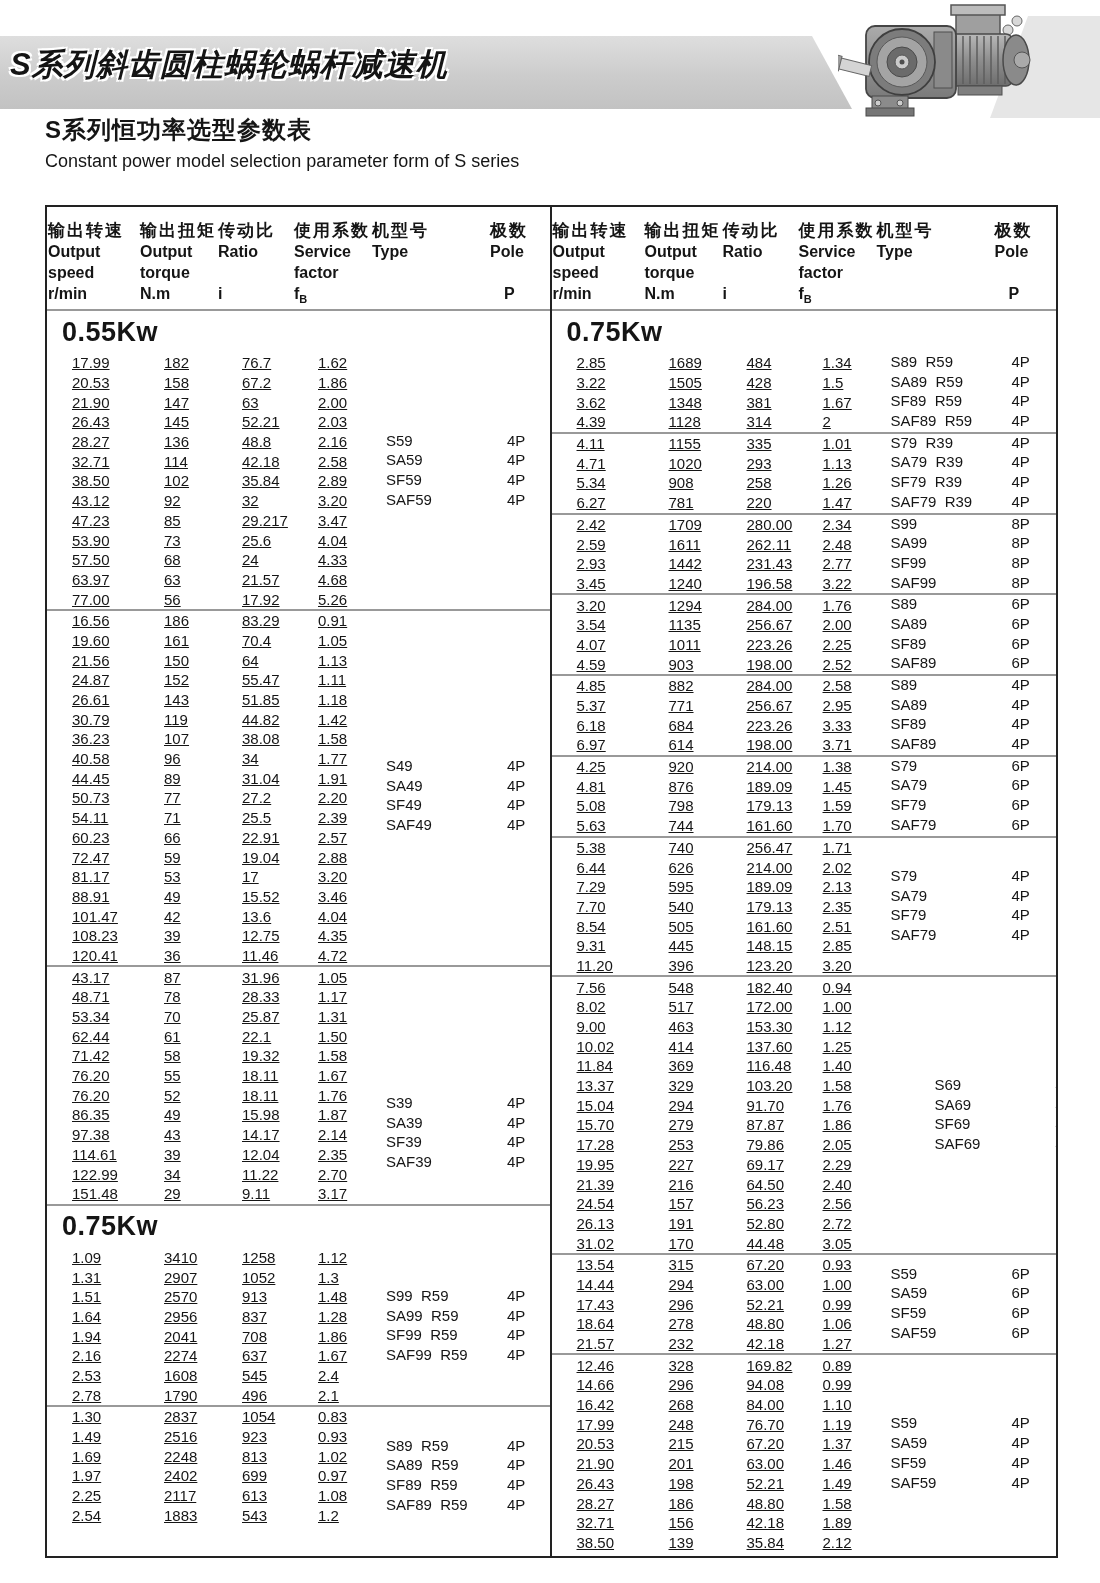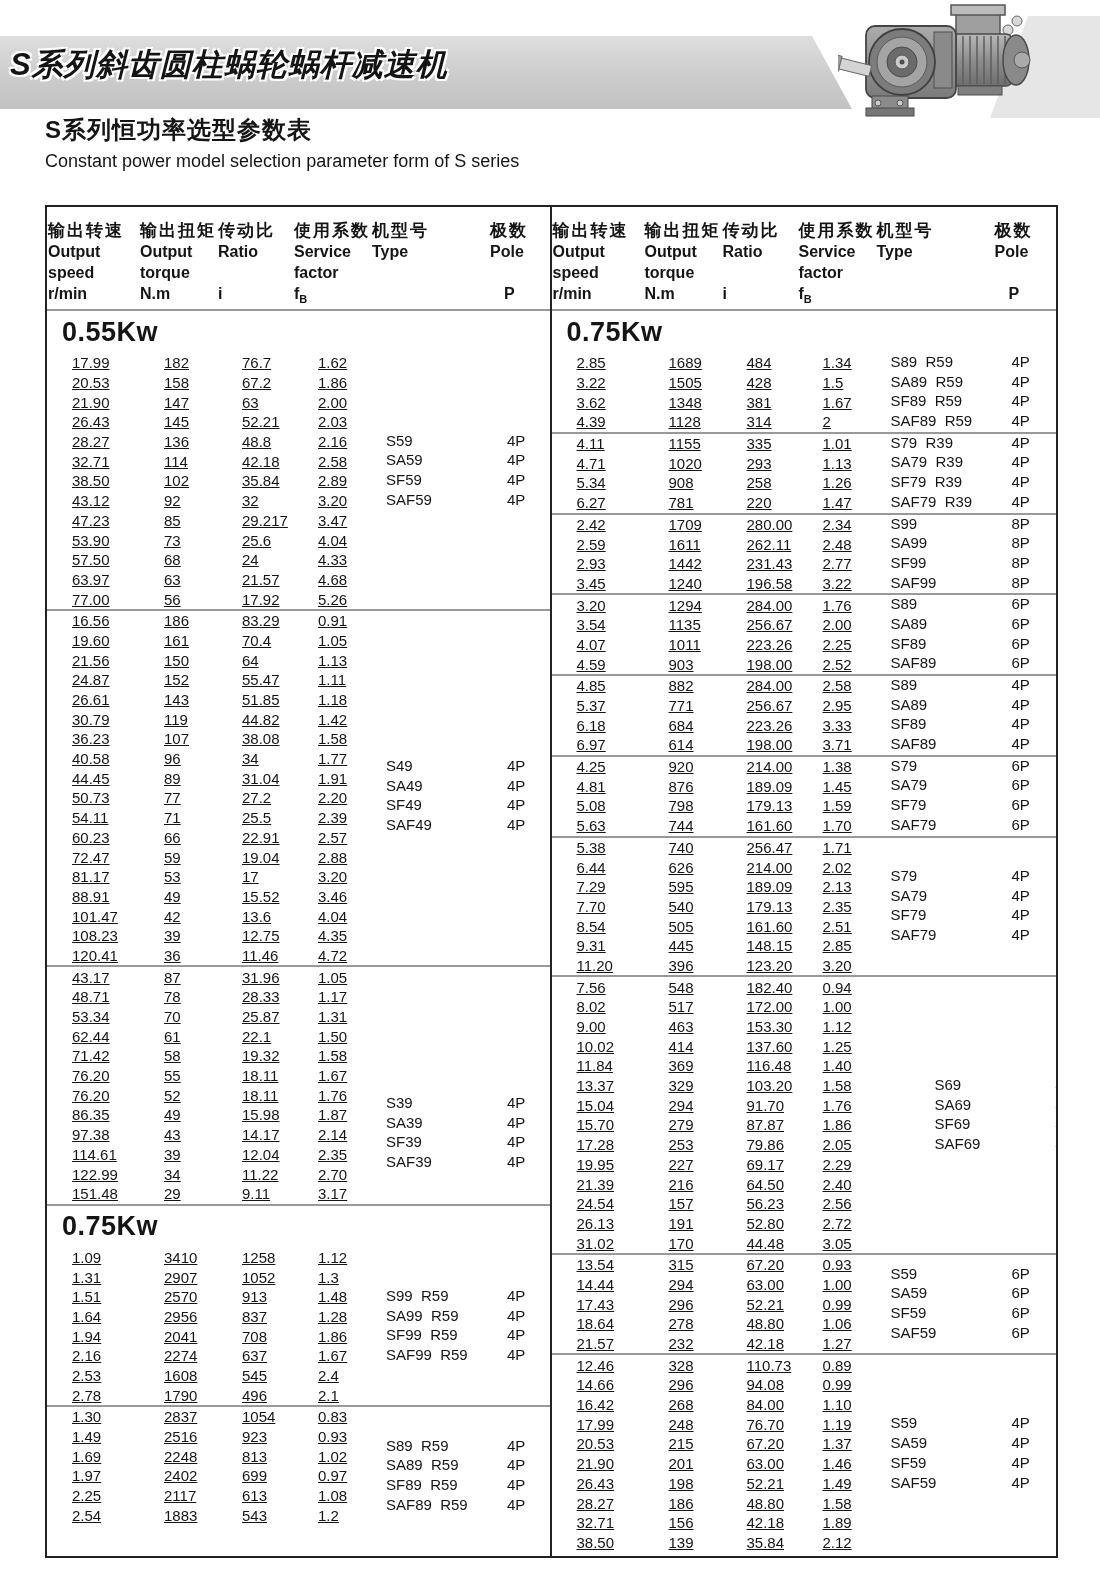--- a/index.html
+++ b/index.html
@@ -1108,21 +1108,21 @@
               <div class="trow">
                 <span class="tmodel">SAF59</span>
                 <span class="tpole">6P</span>
               </div>
             </div>
           </div>
           <div class="block sep-top">
             <div class="drow">
               <span class="cell c0">12.46</span>
               <span class="cell c1">328</span>
-              <span class="cell c2">110.73</span>
+              <span class="cell c2">169.82</span>
               <span class="cell c3">0.89</span>
             </div>
             <div class="drow">
               <span class="cell c0">14.66</span>
               <span class="cell c1">296</span>
               <span class="cell c2">94.08</span>
               <span class="cell c3">0.99</span>
             </div>
             <div class="drow">
               <span class="cell c0">16.42</span>

